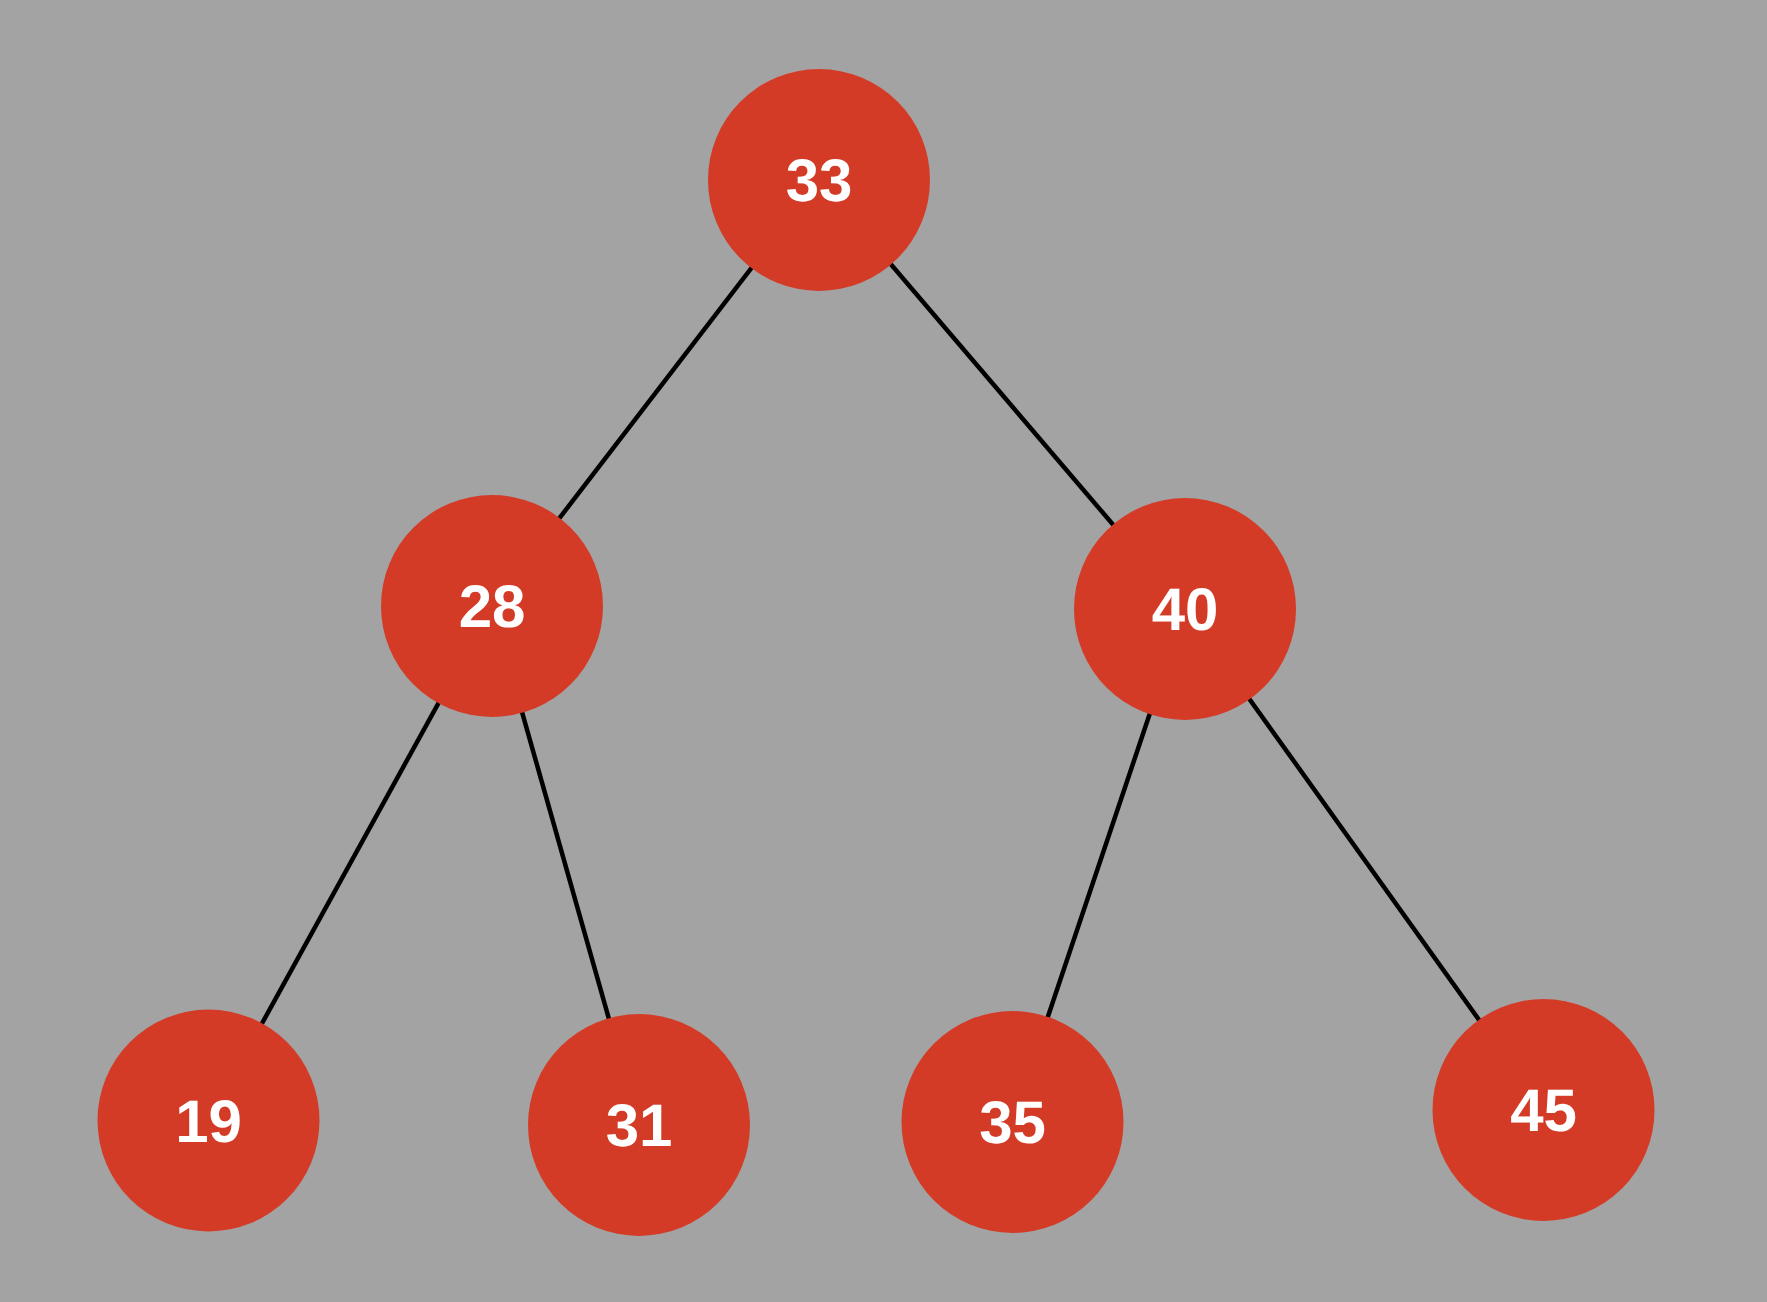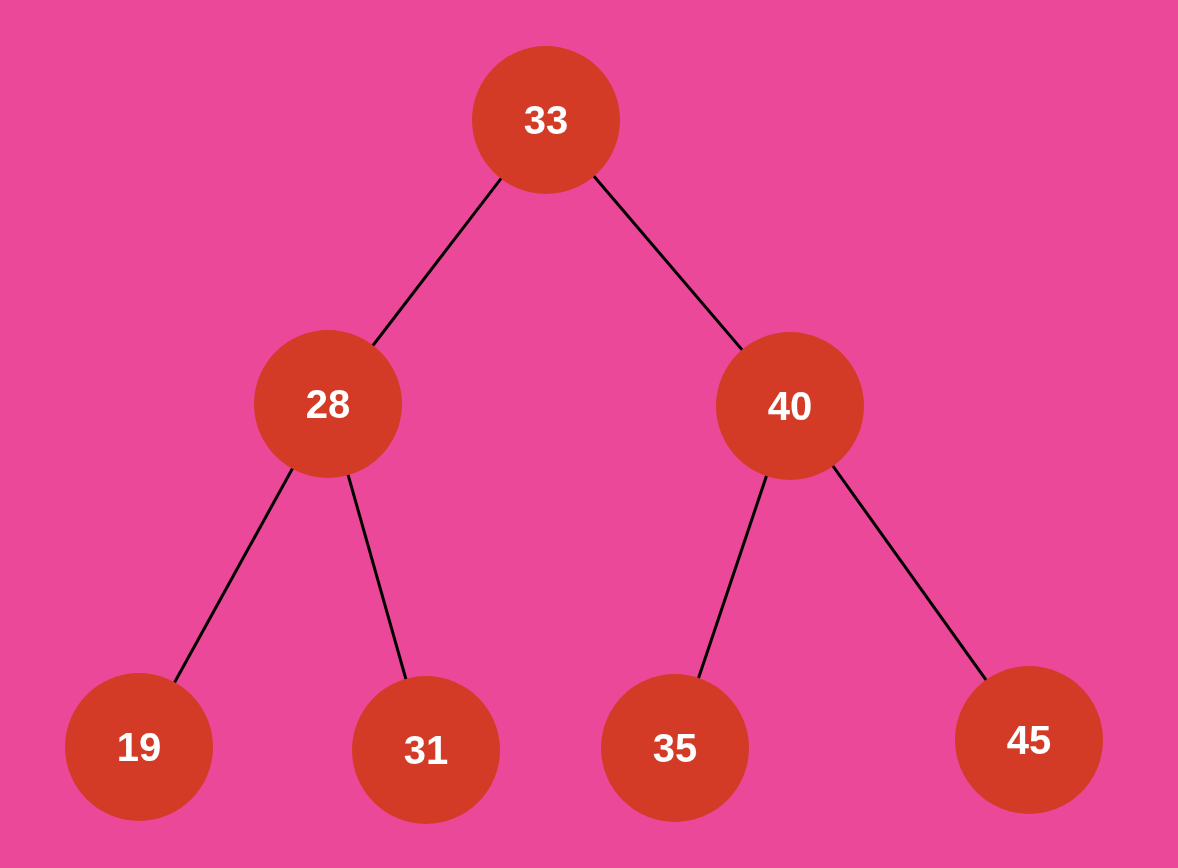--- a/index.html
+++ b/index.html
@@ -4,21 +4,21 @@
 <style>
   html, body {
     margin: 0;
     padding: 0;
     background: #ffffff;
   }
   .canvas {
     position: relative;
     width: 1178px;
     height: 868px;
-    background: #ec4899;
+    background: #a3a3a3;
     overflow: hidden;
     font-family: "Liberation Sans", sans-serif;
   }
   svg.tree {
     display: block;
     width: 1178px;
     height: 868px;
   }
   svg.tree text.node-label {
     font-family: "Liberation Sans", "DejaVu Sans", sans-serif;

